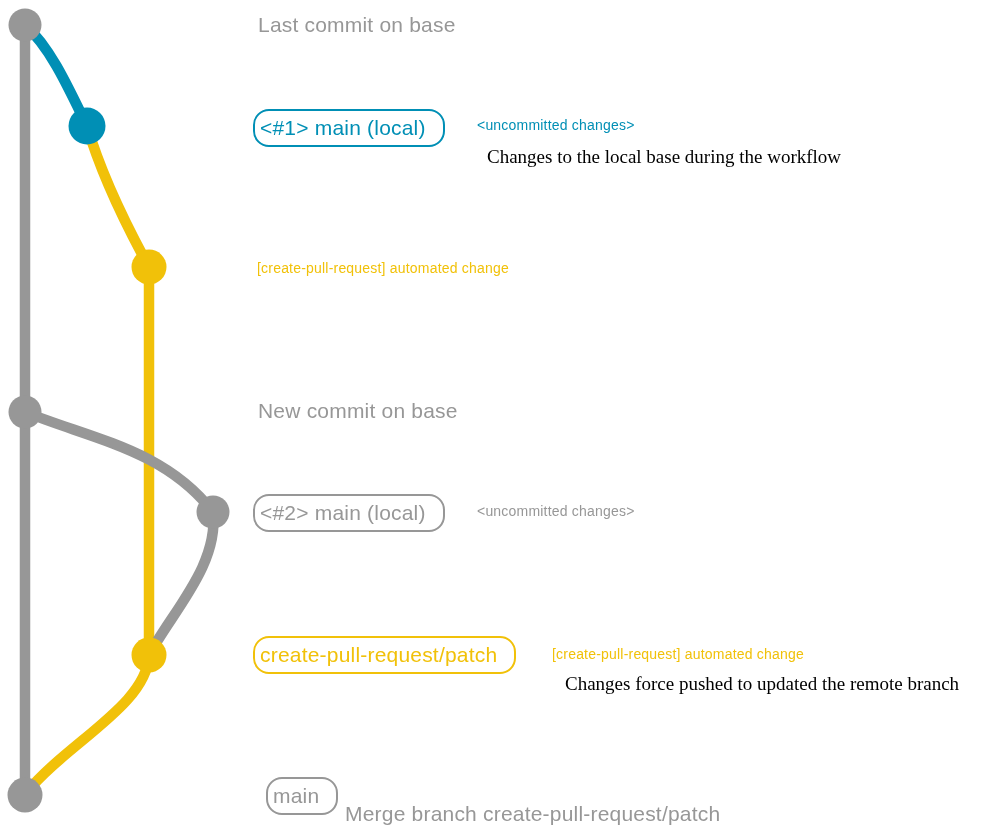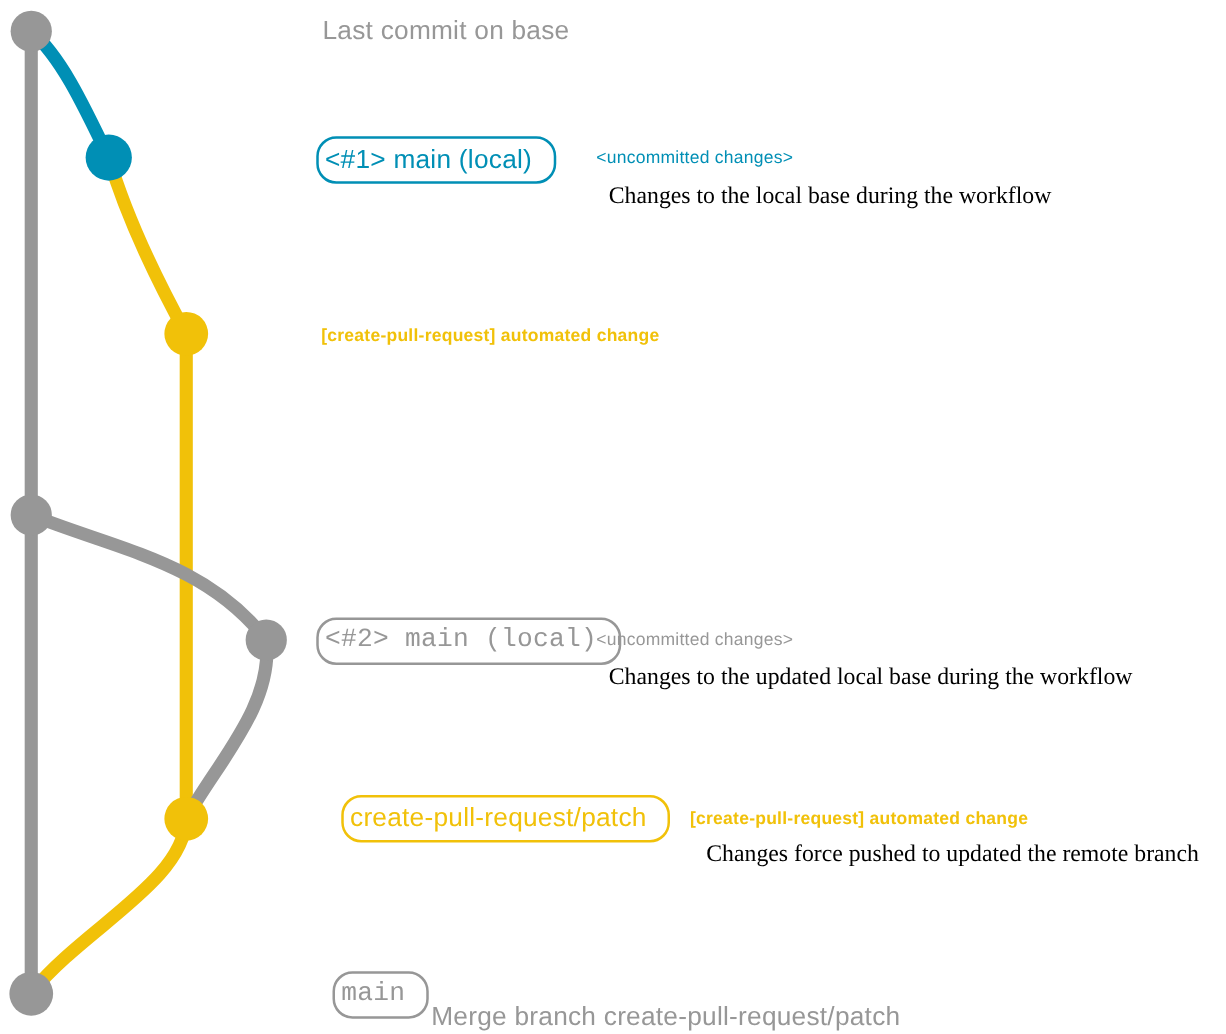--- a/index.html
+++ b/index.html
@@ -23,40 +23,40 @@
   .abs { position: absolute; white-space: nowrap; }
   .annotation {
     font-size: 21px;
     line-height: 24px;
     color: var(--gray);
     letter-spacing: 0.2px;
   }
   .heading { font-size: 14px; line-height: 24px; letter-spacing: 0.2px; }
   .heading.c-blue   { color: var(--blue); }
   .heading.c-gray   { color: var(--gray); }
-  .heading.c-yellow { color: var(--yellow); font-weight: bold; }
+  .heading.c-yellow { color: var(--yellow); }
   .desc {
     font-family: "Liberation Serif", serif;
     font-size: 19px;
     line-height: 22px;
     color: var(--description_color);
     text-align: center;
   }
   .badge {
     display: inline-block;
     font-size: 21px;
     line-height: 21px;
     padding: 6px 17px 7px 5px;
     border: 2px solid;
     border-radius: 16px;
     background: var(--background);
     letter-spacing: 0.2px;
   }
   .badge.c-blue   { color: var(--blue);   border-color: var(--blue); }
-  .badge.c-gray   { color: var(--gray);   border-color: var(--gray); font-family: Liberation Mono, monospace; }
+  .badge.c-gray   { color: var(--gray);   border-color: var(--gray); }
   .badge.c-yellow { color: var(--yellow); border-color: var(--yellow); }
   
   .branch { fill: none; stroke-width: 10.5; }
   .s-gray   { stroke: var(--gray); }
   .s-blue   { stroke: var(--blue); }
   .s-yellow { stroke: var(--yellow); }
   .f-gray   { fill: var(--gray); }
   .f-blue   { fill: var(--blue); }
   .f-yellow { fill: var(--yellow); }
 </style>
@@ -90,28 +90,28 @@
   <div class="abs annotation" style="left:258px; top:13px;">Last commit on base</div>
 
   <div class="abs" style="left:253px; top:109px;">
     <span class="badge c-blue">&lt;#1&gt; main (local)</span>
   </div>
   <div class="abs heading c-blue" style="left:477px; top:113px;">&lt;uncommitted changes&gt;</div>
   <div class="abs desc" style="left:487px; top:146px;">Changes to the local base during the workflow</div>
 
   <div class="abs heading c-yellow" style="left:257px; top:256px;">[create-pull-request] automated change</div>
 
+  <div class="abs annotation" style="left:258px; top:399px;">New commit on base</div>
 
   <div class="abs" style="left:253px; top:494px;">
     <span class="badge c-gray">&lt;#2&gt; main (local)</span>
   </div>
   <div class="abs heading c-gray" style="left:477px; top:499px;">&lt;uncommitted changes&gt;</div>
-  <div class="abs desc" style="left:487px; top:531px;">Changes to the updated local base during the workflow</div>
 
-  <div class="abs" style="left:253px; top:636px;margin-left:20px;">
+  <div class="abs" style="left:253px; top:636px;">
     <span class="badge c-yellow">create-pull-request/patch</span>
   </div>
   <div class="abs heading c-yellow" style="left:552px; top:642px;">[create-pull-request] automated change</div>
   <div class="abs desc" style="left:565px; top:673px;">Changes force pushed to updated the remote branch</div>
 
   <div class="abs" style="left:253px; top:777px;margin-left:13px;">
     <span class="badge c-gray">main</span>
   </div>
   <div class="abs annotation" style="left:345px; top:786px;margin-top:16px;">Merge branch create-pull-request/patch</div>
 

